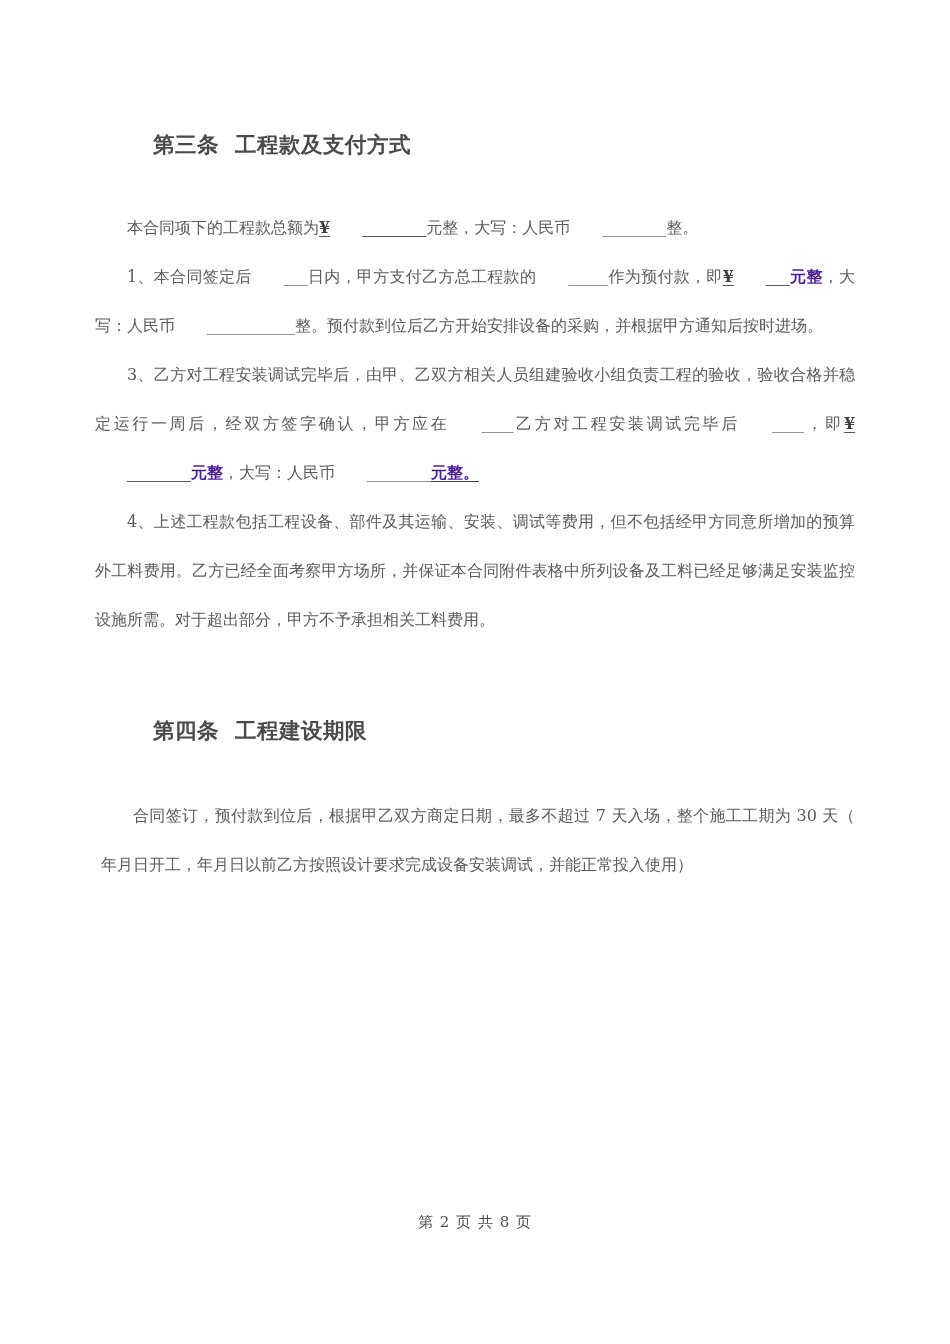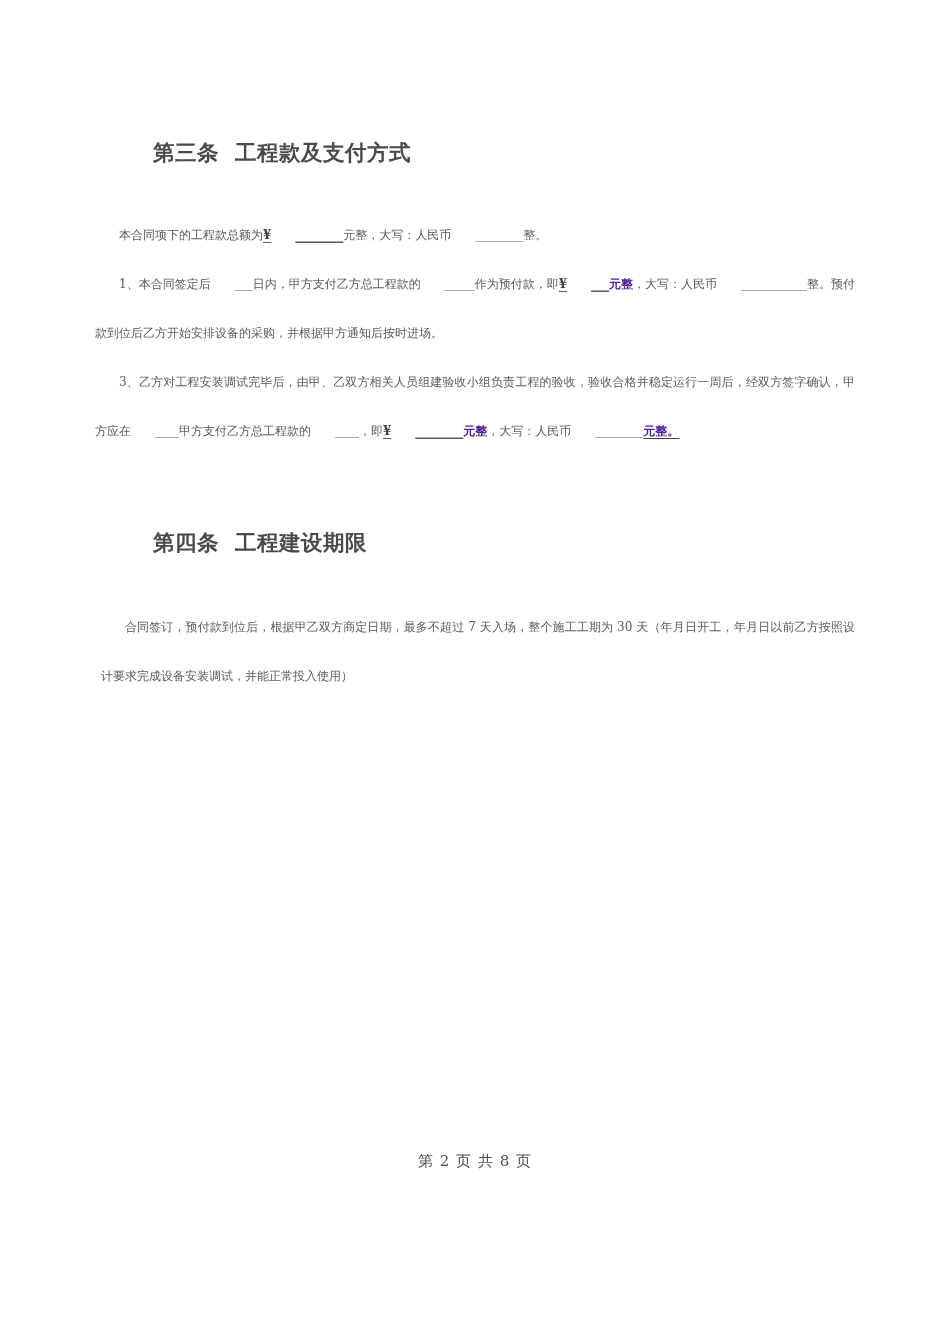--- a/index.html
+++ b/index.html
@@ -15,40 +15,40 @@
     font-family: "DejaVu Serif", "Liberation Serif", serif;
     color: #595959;
     overflow: hidden;
   }
 
   .page {
     position: relative;
     width: 950px;
     height: 1344px;
     box-sizing: border-box;
-    padding: 16px 95px;
+    padding: 8px 95px;
   }
 
   
   .section-heading {
     font-family: "DejaVu Sans", "Liberation Sans", sans-serif;
     font-weight: bold;
     font-size: 21.5px;
     color: #4a4a4a;
     letter-spacing: 0.5px;
     margin: 0;
     padding-left: 58px;
     white-space: pre;
   }
   #heading-3 { padding-top: 122px; }
   #heading-4 { padding-top: 72px; }
 
   
   .para {
-    font-size: 12px;
+    font-size: 16px;
     line-height: 49px;
     color: #5b5b5b;
     margin: 0;
     text-align: justify;
     text-justify: inter-ideograph;
     text-indent: 2em;
     word-break: break-all;
   }
 
   #p-total   { margin-top: 44px; }
@@ -78,21 +78,21 @@
     text-decoration: inherit;
   }
   .yen { font-weight: bold; color: #3f3f3f; }
   .sp { display: inline-block; }
 
   
   .footer {
     position: absolute;
     left: 0;
     right: 0;
-    top: 1152px;
+    top: 1213px;
     text-align: center;
     font-size: 15px;
     font-family: "DejaVu Serif", "Liberation Serif", serif;
     color: #4d4d4d;
     letter-spacing: 1px;
   }
   .footer .num { font-weight: normal; }
 </style>
 </head>
 <body>
@@ -105,23 +105,26 @@
     <span>本合同项下的工程款总额为</span><span class="ul"><span class="yen">¥</span><span class="blank">________</span></span><span>元整，大写：人民币</span><span class="ul blank">________</span><span>整。</span>
   </p>
 
 
   <p class="para" id="p-1">
     <span>1、</span><span>本合同签定后</span><span class="ul blank">___</span><span>日内，甲方支付乙方总工程款的</span><span class="ul blank">_____</span><span>作为预付款，即</span><span class="ul"><span class="yen">¥</span><span class="blank">___</span></span><span class="b">元整</span><span>，大写：人民币</span><span class="ul blank">___________</span><span>整。预付款到位后乙方开始安排设备的采购，并根据甲方通知后按时进场。</span>
   </p>
 
 
   <p class="para" id="p-3">
-    <span>3、</span><span>乙方对工程安装调试完毕后，由甲、乙双方相关人员组建验收小组负责工程的验收，验收合格并稳定运行一周后，经双方签字确认，甲方应在</span><span class="ul blank">____</span><span>甲方支付乙方总工程款的</span><span class="ul blank">____</span><span>，即</span><span class="ul"><span class="yen">¥</span><span class="blank">________</span></span><span class="b">元整</span><span>，大写：人民币</span><span class="ul blank">________</span><span class="b ul">元整。</span>
+    <span>3、</span><span>乙方对工程安装调试完毕后，由甲、乙双方相关人员组建验收小组负责工程的验收，验收合格并稳定运行一周后，经双方签字确认，甲方应在</span><span class="ul blank">____</span><span>乙方对工程安装调试完毕后</span><span class="ul blank">____</span><span>，即</span><span class="ul"><span class="yen">¥</span><span class="blank">________</span></span><span class="b">元整</span><span>，大写：人民币</span><span class="ul blank">________</span><span class="b ul">元整。</span>
   </p>
 
+  <p class="para" id="p-4">
+    <span>4、</span><span>上述工程款包括工程设备、部件及其运输、安装、调试等费用，但不包括经甲方同意所增加的预算外工料费用。乙方已经全面考察甲方场所，并保证本合同附件表格中所列设备及工料已经足够满足安装监控设施所需。对于超出部分，甲方不予承担相关工料费用。</span>
+  </p>
 
   <h2 class="section-heading" id="heading-4">第四条  工程建设期限</h2>
 
   <p class="para" id="p-period">
     <span>合同签订，预付款到位后，根据甲乙双方商定日期，最多不超过 7 天入场，整个施工工期为 30 天（</span><span class="sp">        </span><span>年</span><span class="sp">     </span><span>月</span><span class="sp">    </span><span>日开工，</span><span class="sp">       </span><span>年</span><span class="sp">      </span><span>月</span><span class="sp">    </span><span>日以前乙方按照设计要求完成设备安装调试，并能正常投入使用）</span>
   </p>
 
   <div class="footer">
     <span>第</span>
     <span class="num">2</span>

